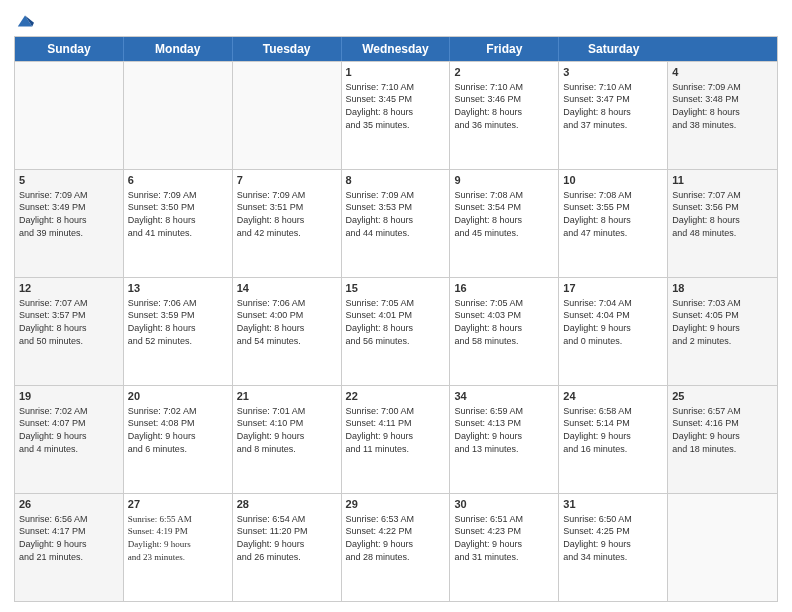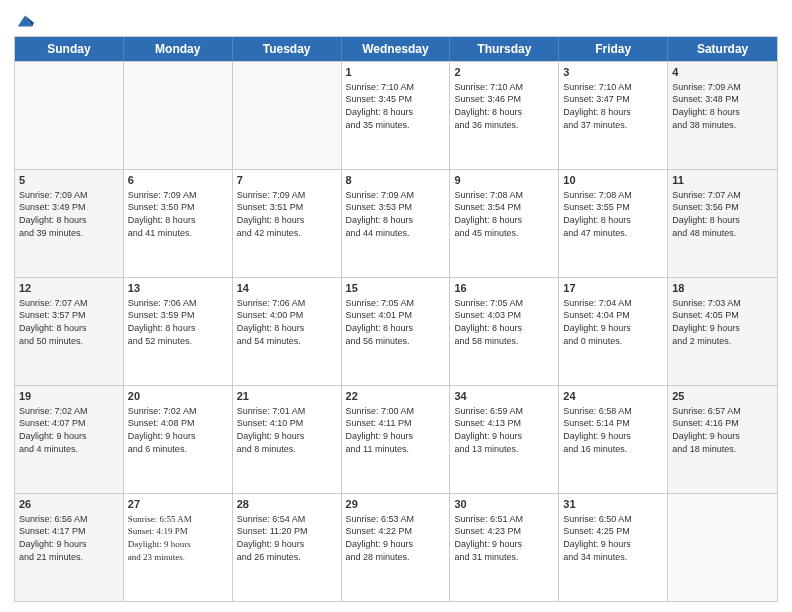--- a/index.html
+++ b/index.html
@@ -137,21 +137,20 @@
       <div class="location"></div>
     </div>
   </div>
 
   <div class="calendar">
     <div class="cal-header" id="cal-header-row">
         <div class="cal-header-cell">Sunday</div>
         <div class="cal-header-cell">Monday</div>
         <div class="cal-header-cell">Tuesday</div>
         <div class="cal-header-cell">Wednesday</div>
-        <div class="cal-header-cell">Thursday</div>
         <div class="cal-header-cell">Friday</div>
         <div class="cal-header-cell">Saturday</div>
       </div>
     <div class="cal-body" id="cal-body">
         <div class="cal-row">
           <div class="cal-cell empty"></div>
           <div class="cal-cell empty"></div>
           <div class="cal-cell empty"></div>
           <div class="cal-cell">
             <span class="day-num">1</span>

